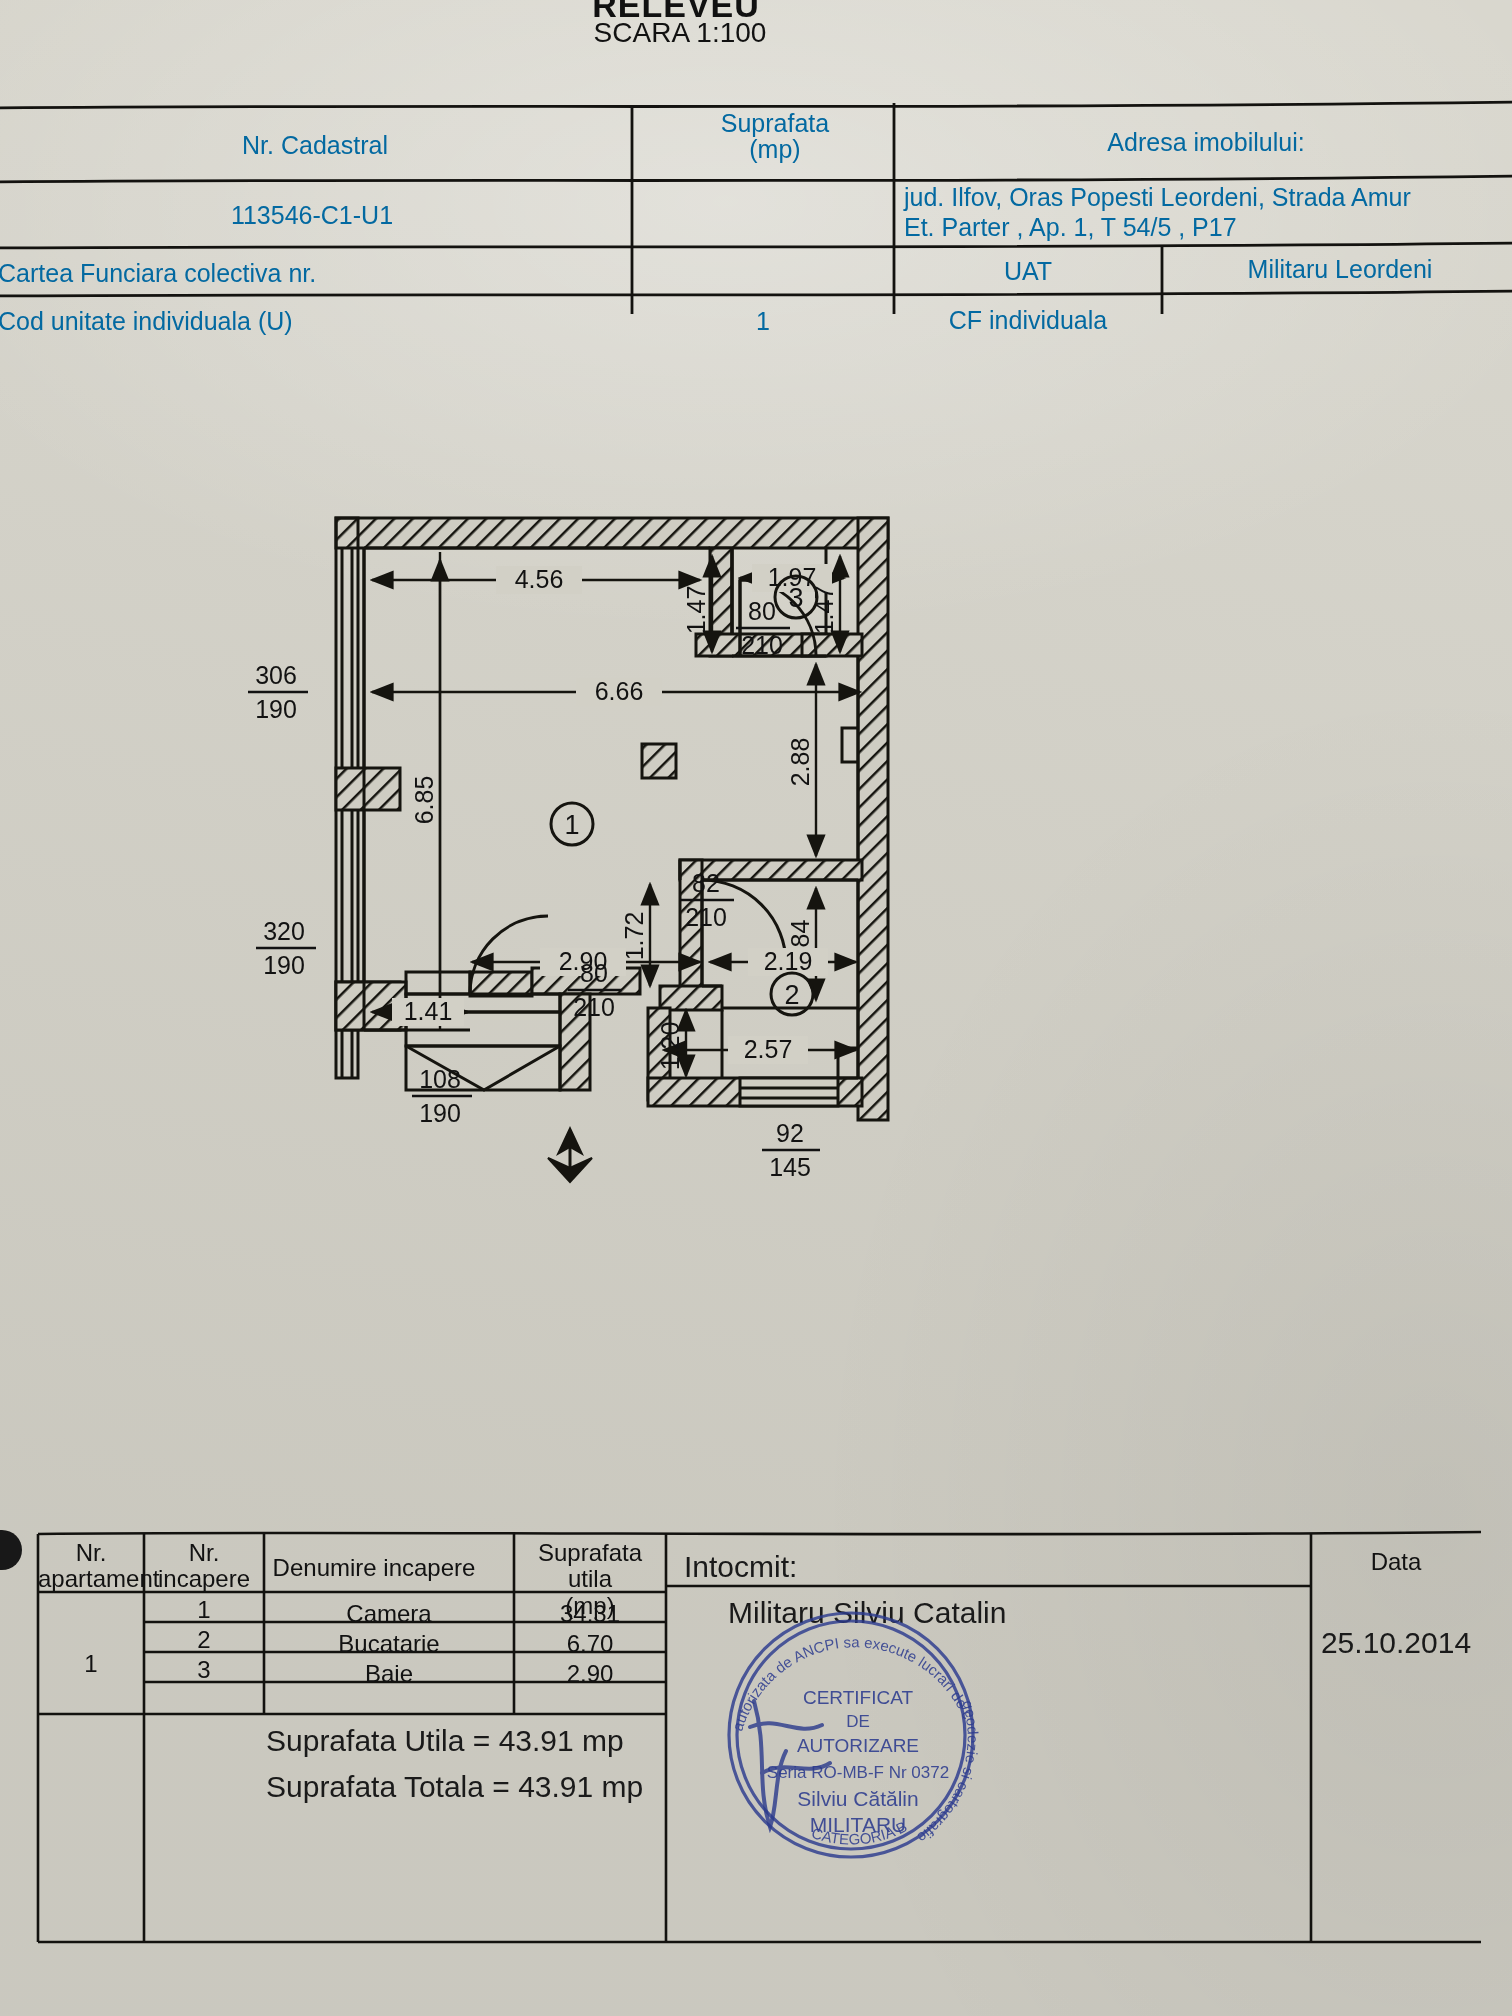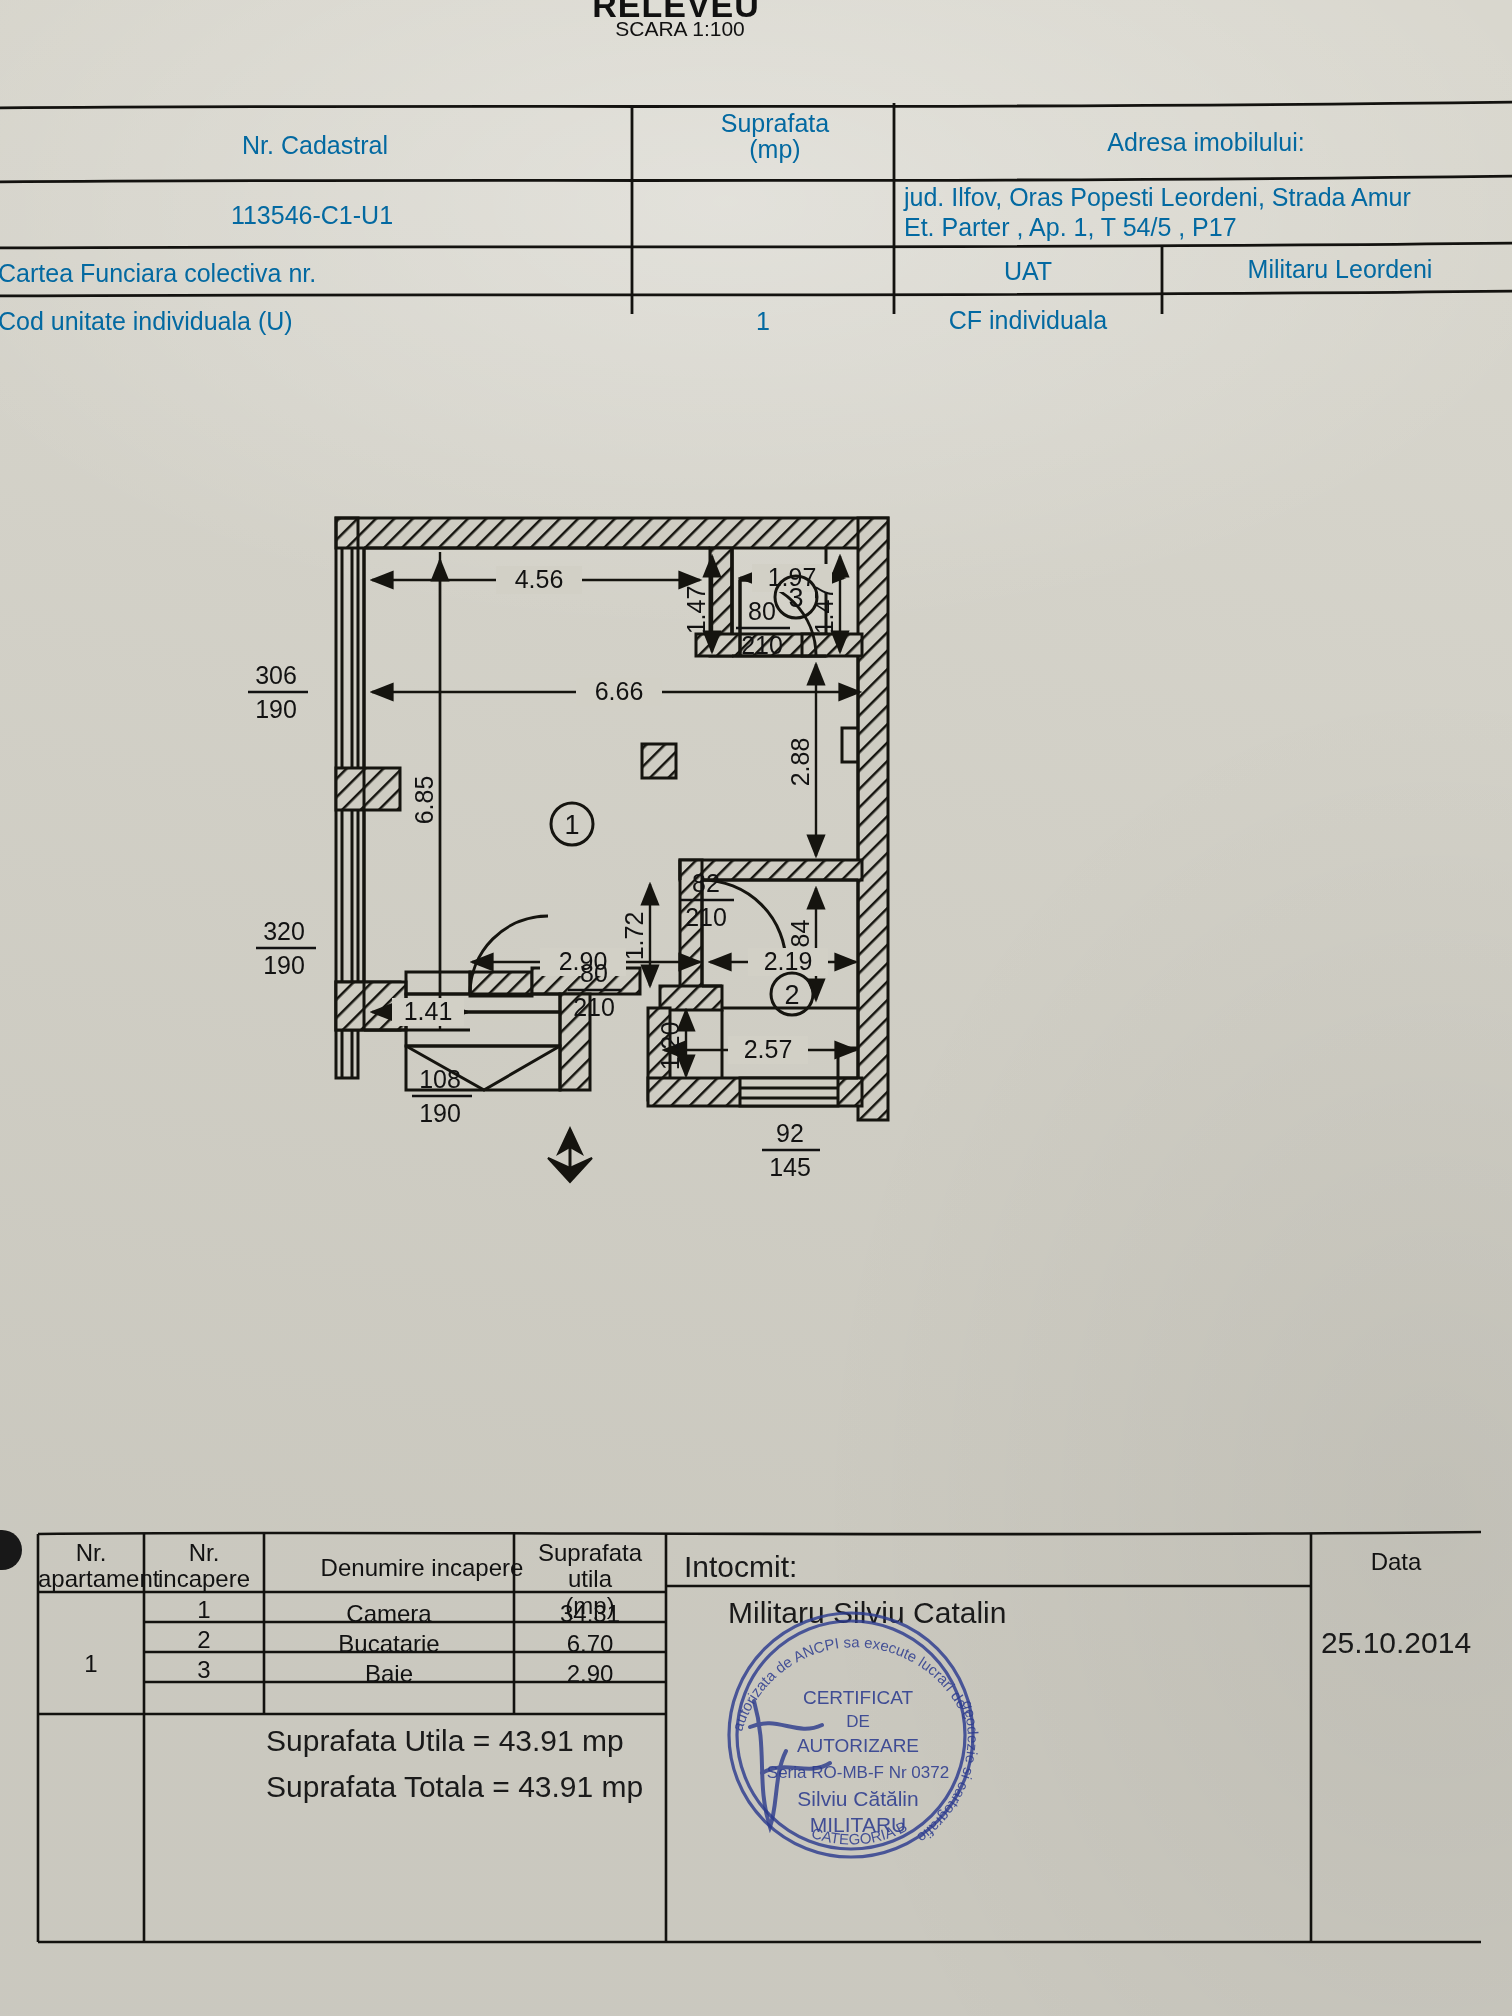--- a/index.html
+++ b/index.html
@@ -15,21 +15,21 @@
       radial-gradient(ellipse 1400px 700px at 48% 10%, rgba(255,255,255,.30), rgba(255,255,255,0) 62%),
       radial-gradient(ellipse 900px 1200px at 95% 75%, rgba(0,0,0,.055), rgba(0,0,0,0) 70%),
       linear-gradient(190deg, rgba(255,255,255,.10), rgba(0,0,0,.05) 78%);
   }
   .doc{position:absolute;inset:0;}
 
   
   .title-releveu{position:absolute;left:546px;top:-14px;width:260px;text-align:center;
     font-size:34px;font-weight:bold;letter-spacing:1px;color:#111;}
   .title-scara{position:absolute;left:520px;top:17px;width:320px;text-align:center;
-    font-size:21px;color:#111;}
+    font-size:28px;color:#111;}
 
   
   .htable{position:absolute;left:-6px;top:100px;width:1524px;height:216px;}
   .htable .cell{position:absolute;box-sizing:border-box;
     display:flex;align-items:center;}
   .ctext{font-size:25px;line-height:1.22;color:#0369a1;}
   .c-center{justify-content:center;text-align:center;}
   .c-left{justify-content:flex-start;}
   .two-line{display:block;text-align:center;line-height:1.05;}
 
@@ -347,21 +347,21 @@
     </svg>
 
     <div style="position:absolute;left:2px;top:10px;width:106px;text-align:center;line-height:1.1;" class="btext">
       <span>Nr.</span><br>
       <span>apartament</span>
     </div>
     <div style="position:absolute;left:110px;top:10px;width:116px;text-align:center;line-height:1.1;" class="btext">
       <span>Nr.</span><br>
       <span>incapere</span>
     </div>
-    <div style="position:absolute;left:230px;top:24px;width:216px;text-align:center;padding-left:48px;" class="btext">Denumire incapere</div>
+    <div style="position:absolute;left:230px;top:24px;width:216px;text-align:center;" class="btext">Denumire incapere</div>
     <div style="position:absolute;left:480px;top:10px;width:148px;text-align:center;line-height:1.1;" class="btext">
       <span>Suprafata utila</span><br>
       <span>(mp)</span>
     </div>
 
     <div style="position:absolute;left:2px;top:120px;width:106px;text-align:center;" class="btext">1</div>
 
     <div style="position:absolute;left:110px;top:66px;width:116px;text-align:center;" class="btext">1</div>
     <div style="position:absolute;left:230px;top:70px;width:246px;text-align:center;" class="btext">Camera</div>
     <div style="position:absolute;left:480px;top:70px;width:148px;text-align:center;" class="btext">34.31</div>

